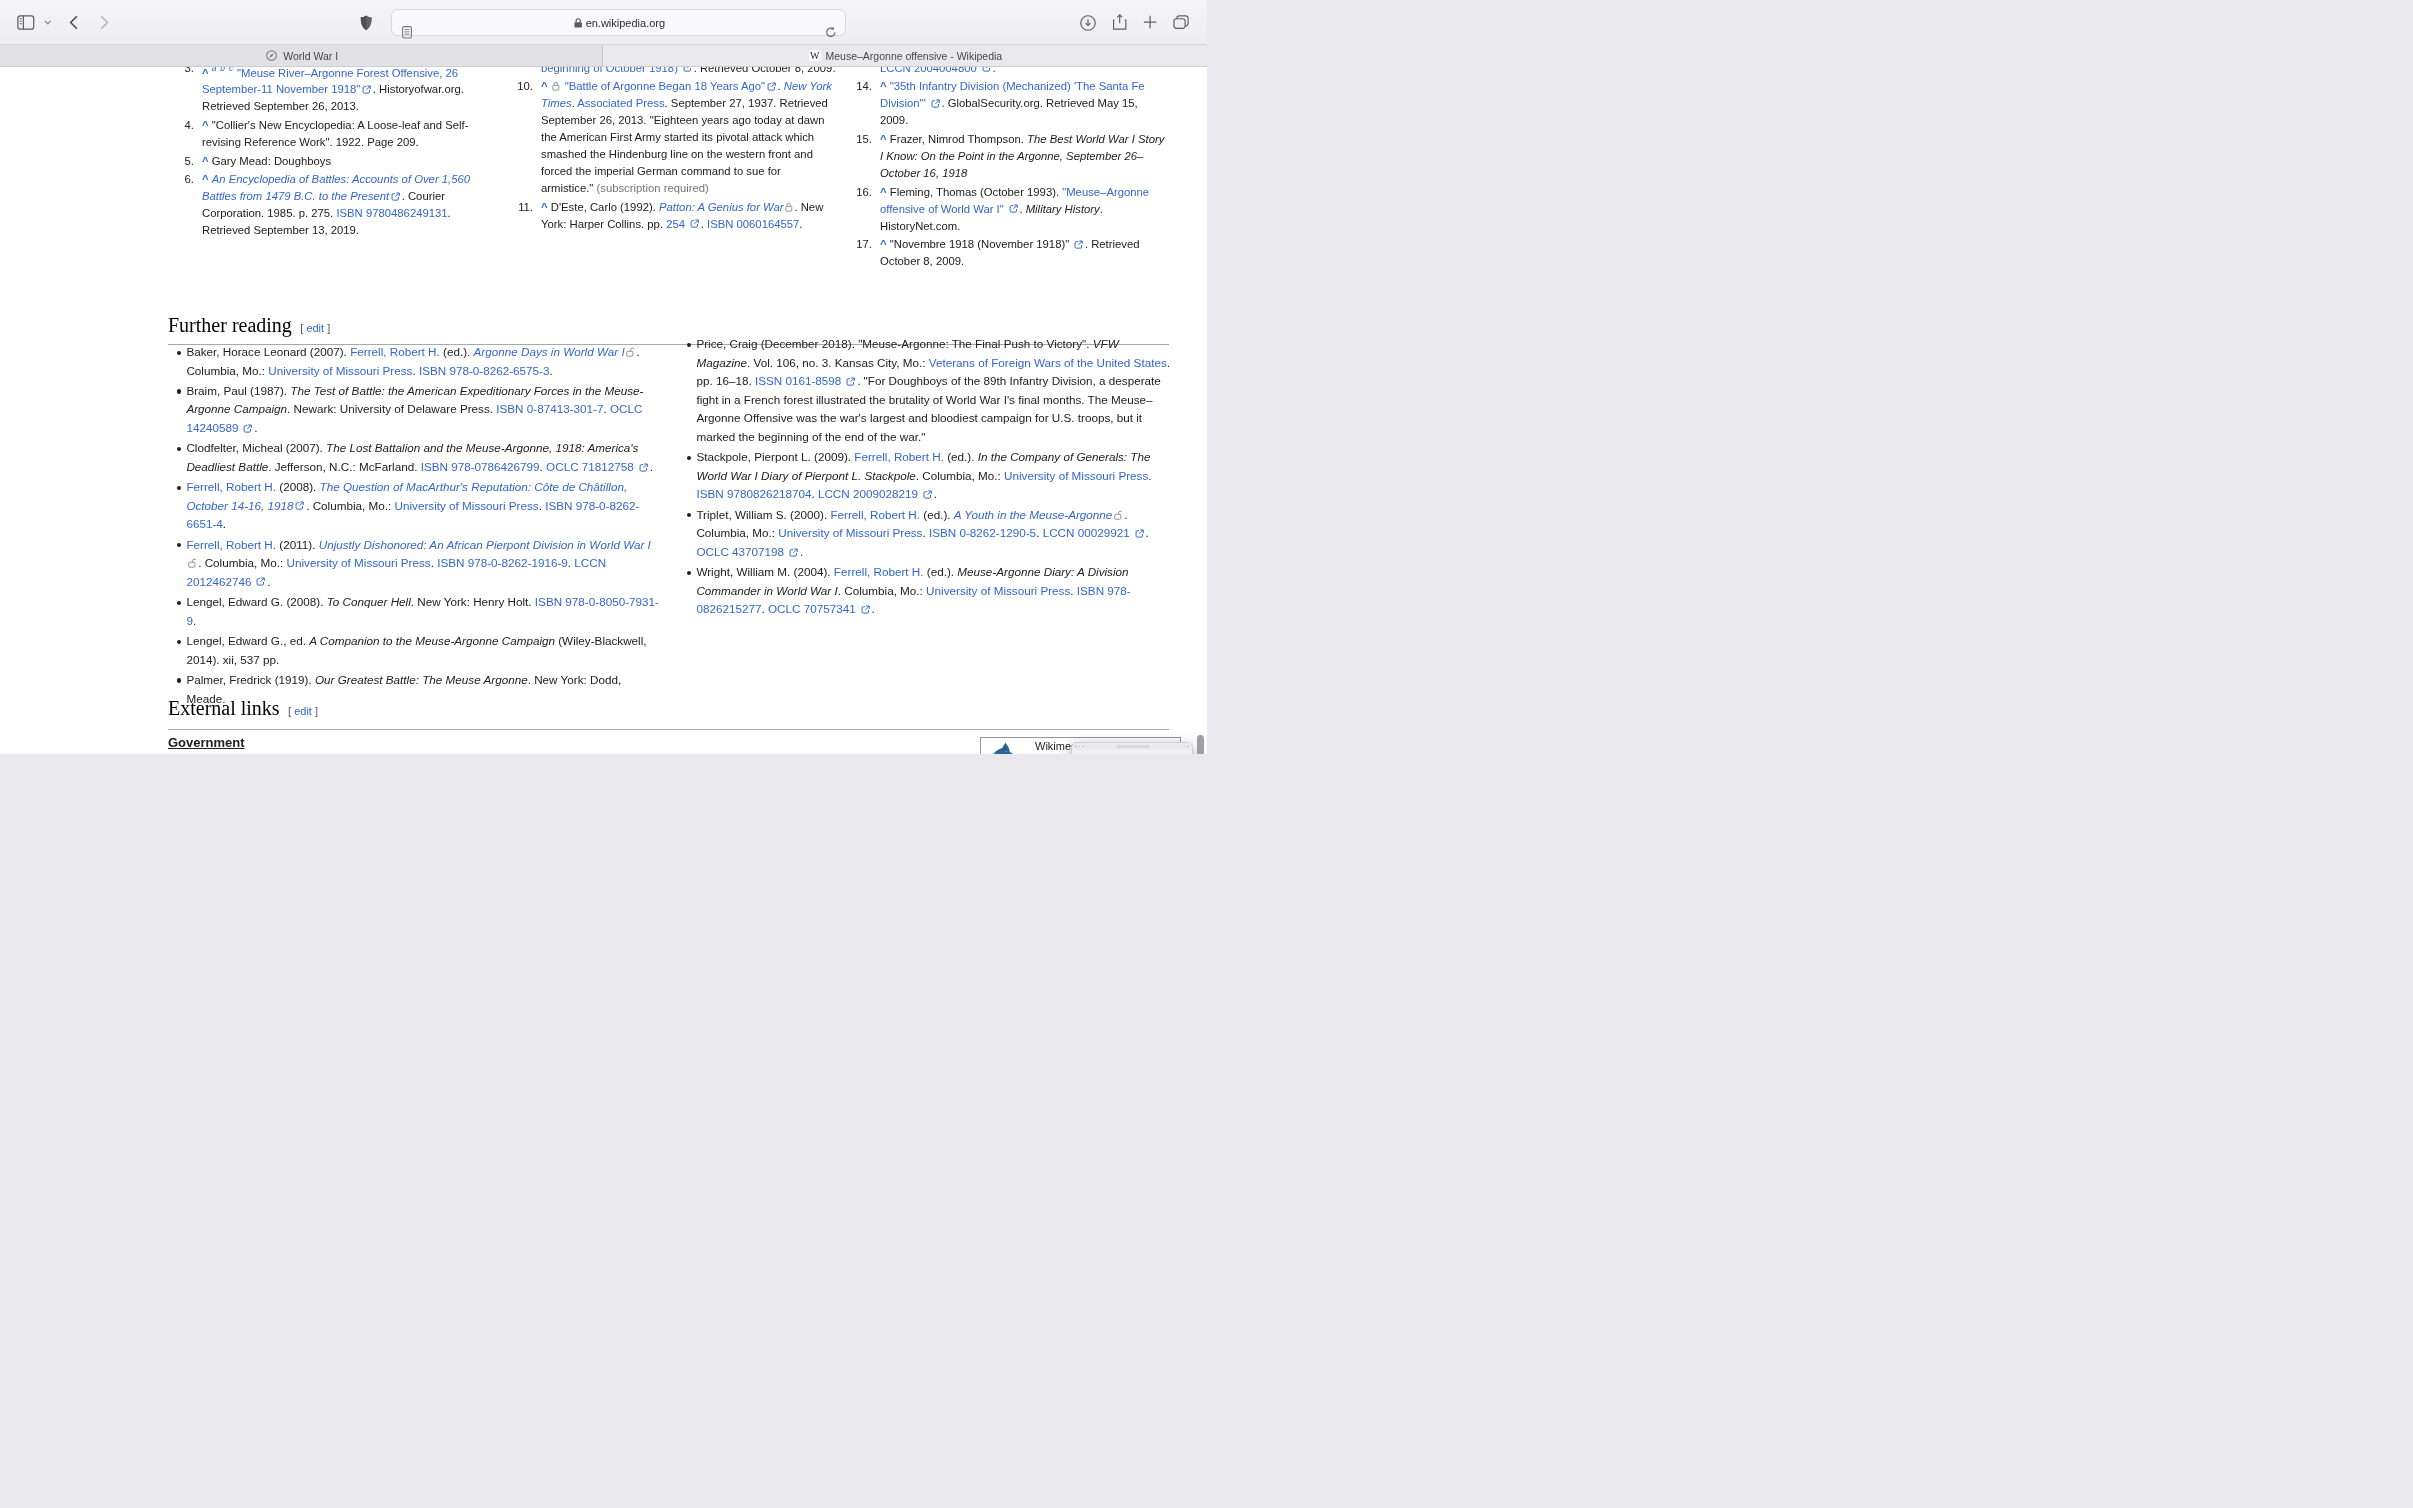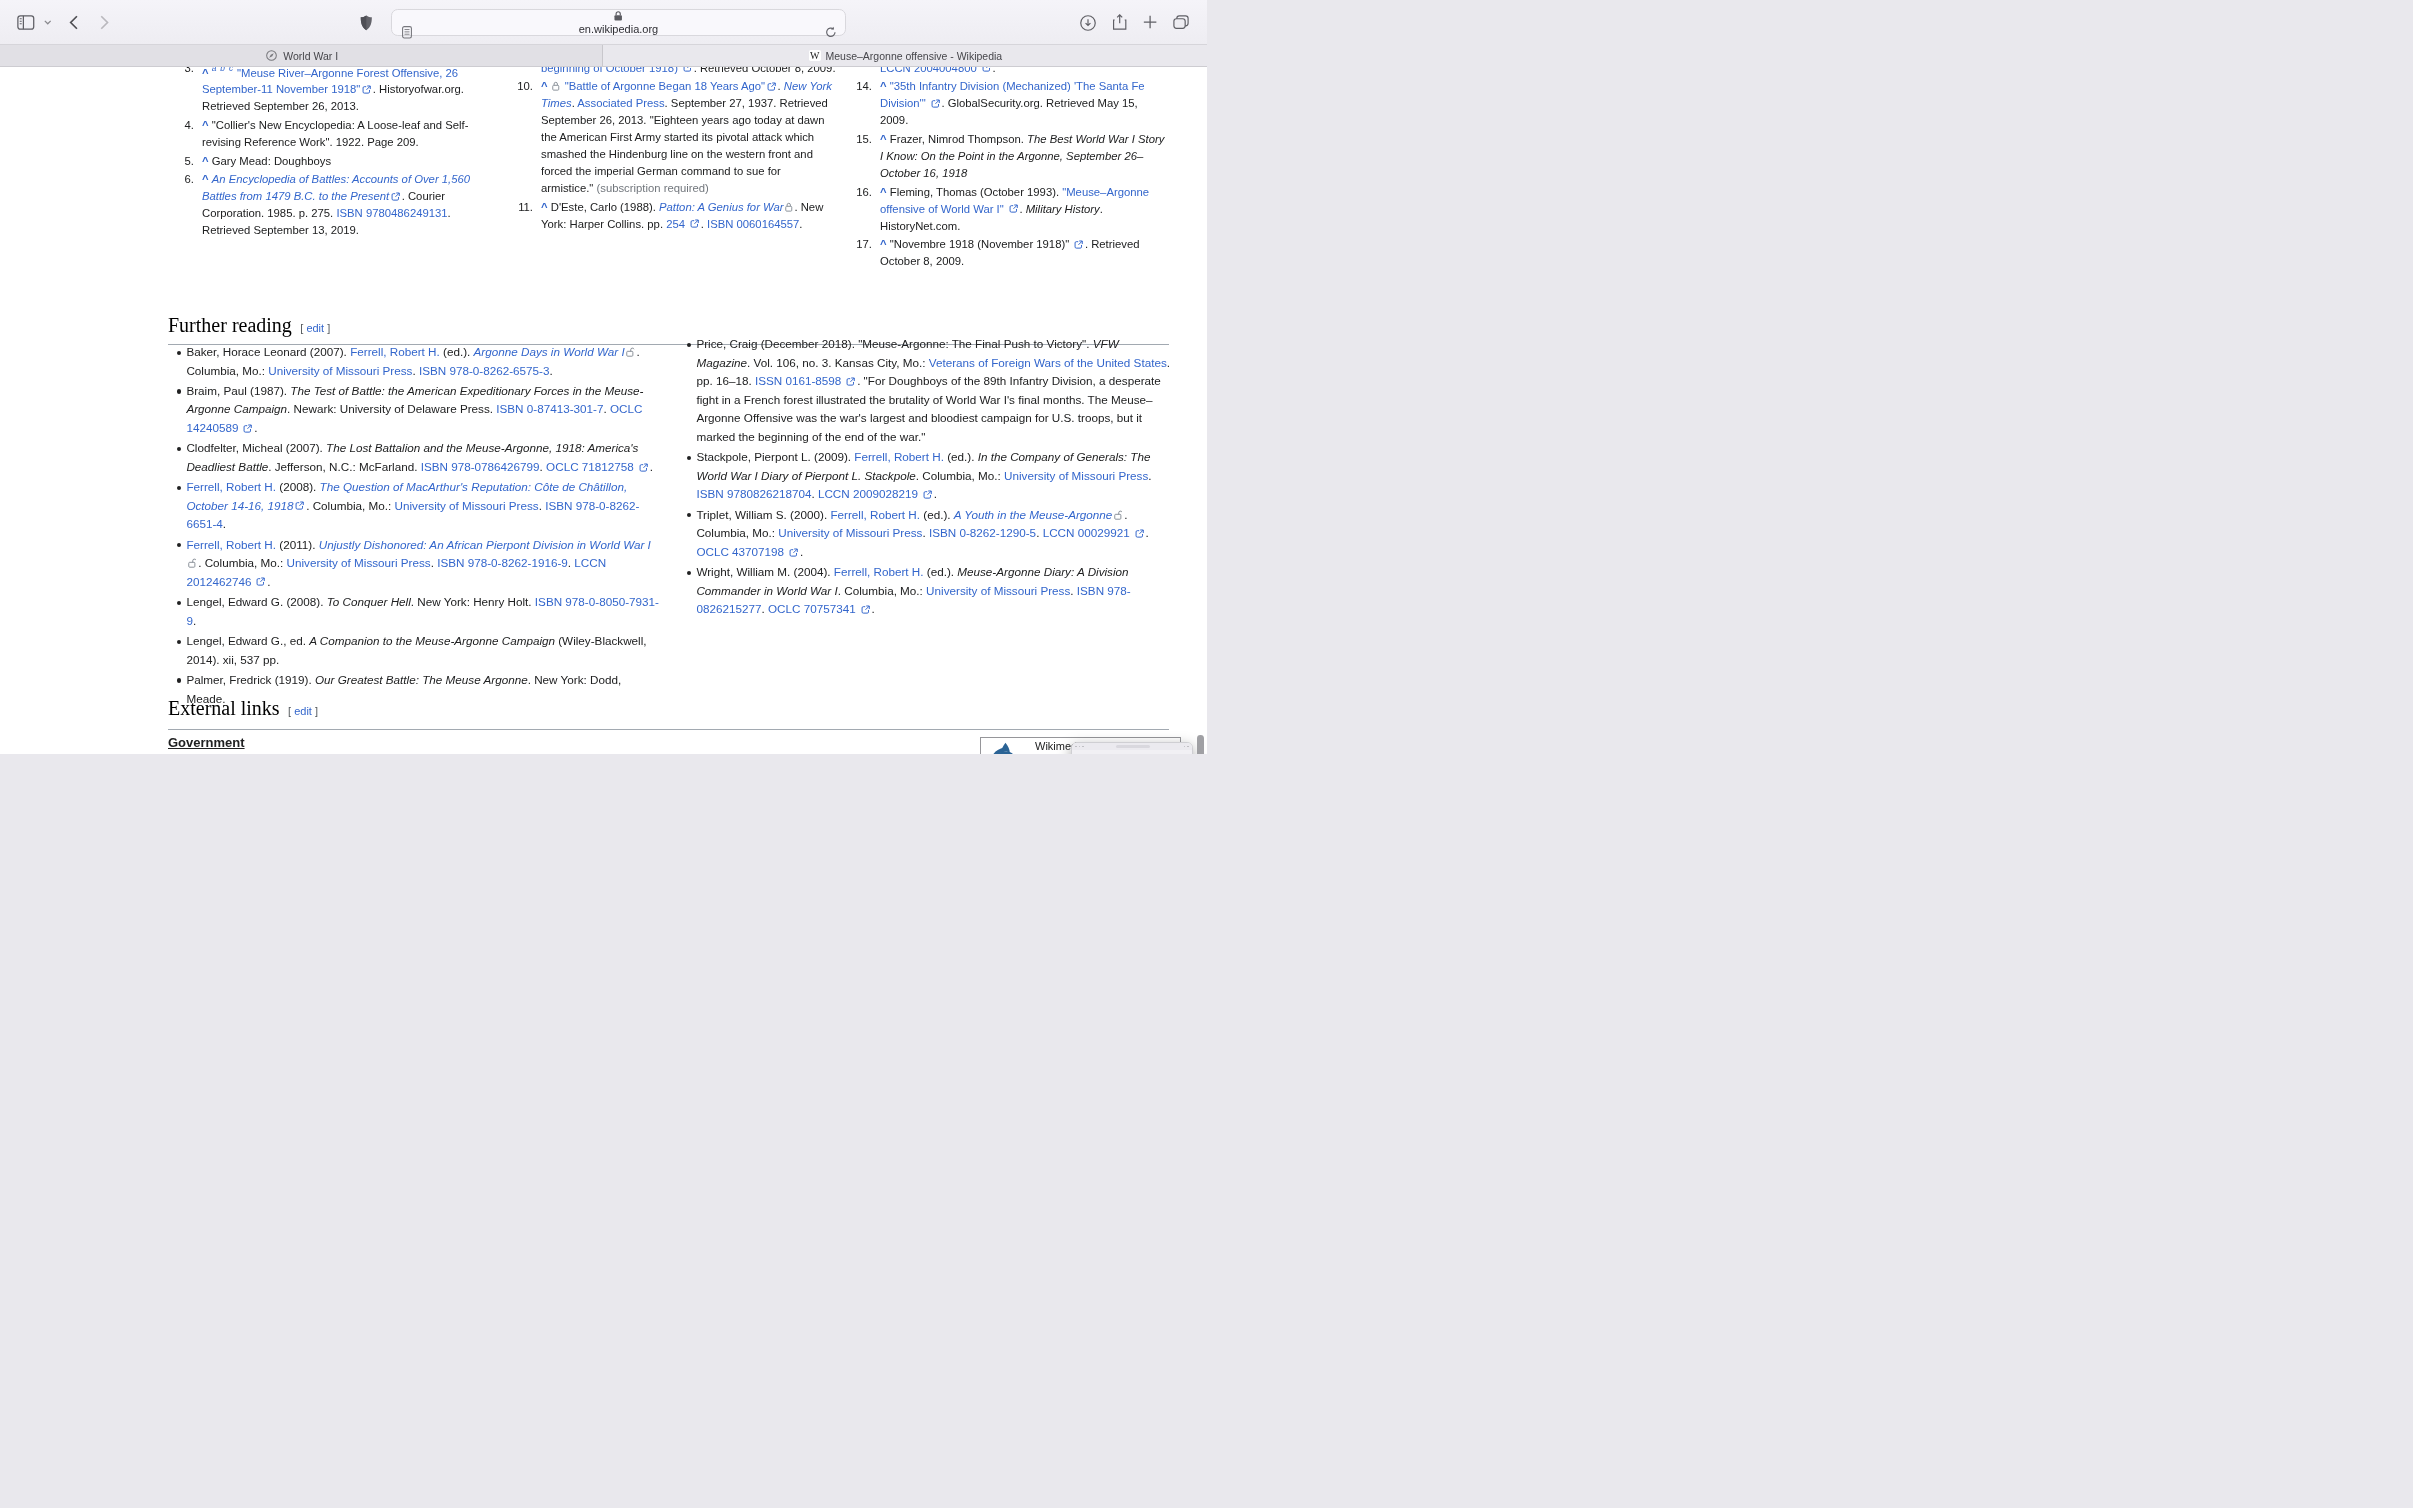--- a/index.html
+++ b/index.html
@@ -5,21 +5,21 @@
   html,body{margin:0;padding:0;background:#e9e8ed;font-family:"Liberation Sans","DejaVu Sans",sans-serif;}
   .screen{position:relative;width:1207px;height:754px;overflow:hidden;background:#fff;}
 
   
   .toolbar{position:absolute;left:0;top:0;width:1207px;height:45px;
     background:linear-gradient(#f5f4f9,#eeedf2);border-bottom:0.8px solid #d6d5da;box-sizing:border-box;}
   .tbicon{position:absolute;top:0;height:45px;display:flex;align-items:center;justify-content:center;color:#5e5e64;}
   .urlfield{position:absolute;left:391px;top:9.2px;width:455px;height:27px;border-radius:6.7px;
     background:#f9f8fc;border:0.8px solid #d9d8dd;box-sizing:border-box;}
   .urlcenter{position:absolute;left:0;right:0;top:0;bottom:0;display:flex;align-items:center;justify-content:center;
-    gap:2px;font-size:11px;color:#2e2e33;flex-direction:column;}
+    gap:2px;font-size:11px;color:#2e2e33;}
   .tabbar{position:absolute;left:0;top:45px;width:1207px;height:22px;background:#e9e8ed;
     border-bottom:0.8px solid #cdccd1;box-sizing:border-box;}
   .tab{position:absolute;top:0;height:21px;display:flex;align-items:center;justify-content:center;gap:5px;
     font-size:10.5px;color:#46464b;}
   .tab-inactive{left:0;width:603px;background:#e1e0e5;border-right:0.8px solid #c8c7cc;box-sizing:border-box;}
   .tab-active{left:604px;width:603px;background:#e9e8ed;}
   .wfav{width:11.7px;height:11.7px;background:#fff;border-radius:1.7px;display:flex;align-items:center;justify-content:center;
     font-family:"Liberation Serif","DejaVu Serif",serif;font-size:10px;color:#1a1a1a;line-height:1;}
 
   
@@ -217,21 +217,21 @@
                 <rect x="1" y="5.6" width="8" height="6.4" rx="1.2" fill="none" stroke="#8a9199" stroke-width="1.3"></rect>
                 <path d="M2.8 5.6V3.8a2.2 2.2 0 0 1 4.4 0v1.8" fill="none" stroke="#8a9199" stroke-width="1.3"></path>
               </svg></span><span class="seg seg-t"> </span><span class="seg seg-l">"Battle of Argonne Began 18 Years Ago"</span><span class="iconwrap"><svg width="9.2" height="9.2" viewBox="0 0 12 12">
                 <path d="M5.5 2.2H3A1.6 1.6 0 0 0 1.4 3.8V9A1.6 1.6 0 0 0 3 10.6h5.2A1.6 1.6 0 0 0 9.8 9V6.5" fill="none" stroke="#3366cc" stroke-width="1.3"></path>
                 <path d="M6.8 1.3h4v4" fill="none" stroke="#3366cc" stroke-width="1.3"></path>
                 <path d="M10.6 1.5 5.8 6.3" fill="none" stroke="#3366cc" stroke-width="1.3"></path>
               </svg></span><span class="seg seg-t">. </span><span class="seg seg-li">New York Times</span><span class="seg seg-t">. </span><span class="seg seg-l">Associated Press</span><span class="seg seg-t">. September 27, 1937. Retrieved September 26, 2013. "Eighteen years ago today at dawn the American First Army started its pivotal attack which smashed the Hindenburg line on the western front and forced the imperial German command to sue for armistice." </span><span class="seg seg-g">(subscription required)</span></div>
         </div>
         <div class="ref">
           <span class="refnum">11.</span>
-          <div class="rtext"><span class="seg seg-u">^</span><span class="seg seg-t"> D'Este, Carlo (1988). </span><span class="seg seg-li">Patton: A Genius for War</span><span class="iconwrap"><svg width="7.5" height="10" viewBox="0 0 10 13">
+          <div class="rtext"><span class="seg seg-u">^</span><span class="seg seg-t"> D'Este, Carlo (1992). </span><span class="seg seg-li">Patton: A Genius for War</span><span class="iconwrap"><svg width="7.5" height="10" viewBox="0 0 10 13">
                 <rect x="1" y="5.6" width="8" height="6.4" rx="1.2" fill="none" stroke="#8a9199" stroke-width="1.3"></rect>
                 <path d="M2.8 5.6V3.8a2.2 2.2 0 0 1 4.4 0v1.8" fill="none" stroke="#8a9199" stroke-width="1.3"></path>
               </svg></span><span class="seg seg-t">. New York: Harper Collins. pp. </span><span class="seg seg-l">254 </span><span class="iconwrap"><svg width="9.2" height="9.2" viewBox="0 0 12 12">
                 <path d="M5.5 2.2H3A1.6 1.6 0 0 0 1.4 3.8V9A1.6 1.6 0 0 0 3 10.6h5.2A1.6 1.6 0 0 0 9.8 9V6.5" fill="none" stroke="#3366cc" stroke-width="1.3"></path>
                 <path d="M6.8 1.3h4v4" fill="none" stroke="#3366cc" stroke-width="1.3"></path>
                 <path d="M10.6 1.5 5.8 6.3" fill="none" stroke="#3366cc" stroke-width="1.3"></path>
               </svg></span><span class="seg seg-t">. </span><span class="seg seg-l">ISBN 0060164557</span><span class="seg seg-t">.</span></div>
         </div>
       </div>
     <div class="refcol refcol3">

